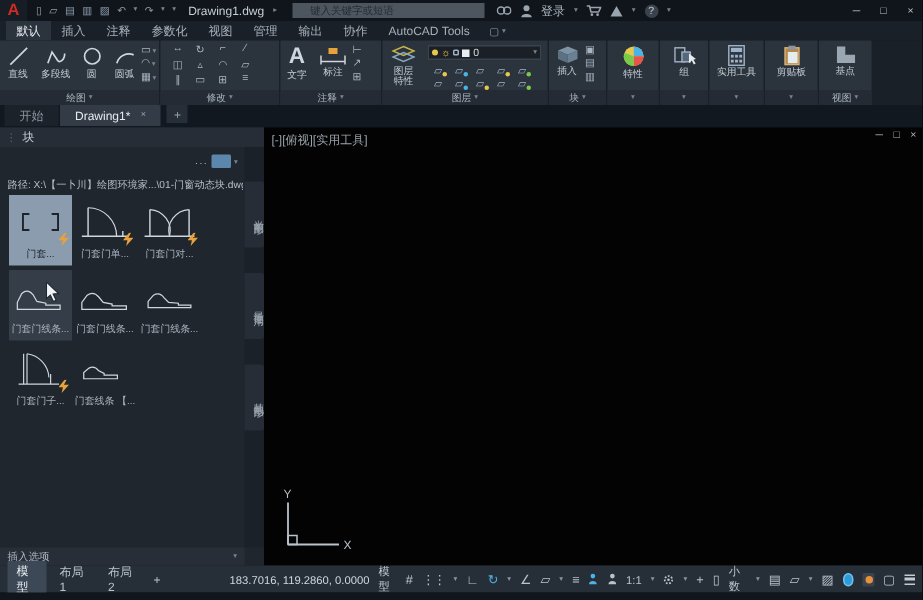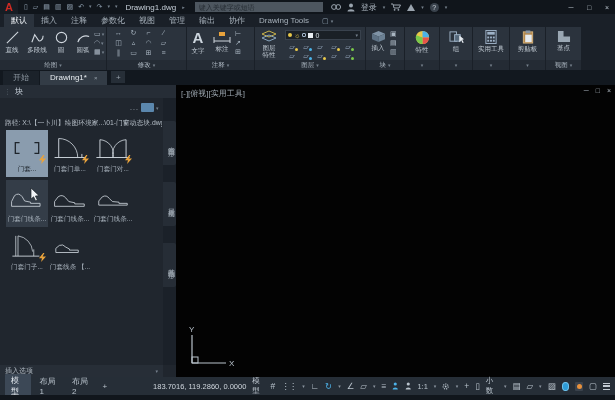--- a/index.html
+++ b/index.html
@@ -12,21 +12,21 @@
   .titlebar{position:absolute;top:0;left:0;right:0;height:14px;background:#10151b;
             display:flex;align-items:center;font-size:8px;color:#aab4be;}
   .logo{width:18px;height:14px;display:flex;align-items:center;justify-content:center;
         color:#cf2b24;font-weight:bold;font-size:11px;background:#171d24;}
   .qa{display:flex;gap:5px;margin-left:6px;color:#8fa0b0;font-size:7px;}
   .qa span{cursor:default;}
   .tb-caret{font-size:5px;color:#76828e;}
   .tb-title{margin-left:28px;color:#b9c2cb;white-space:nowrap;}
   .tb-doc{margin-left:8px;color:#c6cfd8;}
   .tb-search{margin-left:10px;width:128px;height:10px;background:#4d565f;border:none;
-             font-size:7px;color:#1c2228;padding:0 4px;font-family:inherit;}
+             font-size:7px;color:#1c2228;padding:0 12px;font-family:inherit;}
   .tb-search::placeholder{color:#242b32;opacity:1;}
   .tb-right{display:flex;align-items:center;gap:6px;margin-left:8px;}
   .winbtns{margin-left:auto;display:flex;gap:2px;}
   .winbtn{width:16px;height:14px;display:flex;align-items:center;justify-content:center;
           color:#b9c3cc;font-size:7px;}
   .help-circ{display:inline-flex;width:9px;height:9px;border-radius:50%;background:#3a434d;
              color:#cfd6dd;font-size:7px;align-items:center;justify-content:center;}
   .alert-tri{width:0;height:0;border-left:4px solid transparent;border-right:4px solid transparent;
              border-bottom:7px solid #9aa4ae;}
 
@@ -62,21 +62,21 @@
   .layermini i:nth-child(1)::after,.layermini i:nth-child(4)::after,.layermini i:nth-child(8)::after{
       content:"";position:absolute;right:1px;bottom:1px;width:3px;height:3px;border-radius:50%;background:#e8c84a;}
   .layermini i:nth-child(2)::after,.layermini i:nth-child(7)::after{
       content:"";position:absolute;right:1px;bottom:1px;width:3px;height:3px;border-radius:50%;background:#4ab3e8;}
   .layermini i:nth-child(5)::after,.layermini i:nth-child(10)::after{
       content:"";position:absolute;right:1px;bottom:1px;width:3px;height:3px;border-radius:50%;background:#7ac94a;}
   .ribbon-fill{flex:1;background:#1a2028;}
 
   
   .filetabs{position:absolute;top:70px;left:0;right:0;height:15px;background:#12181f;
-            display:flex;align-items:center;padding-left:3px;font-size:8px;}
+            display:flex;align-items:flex-start;padding-left:3px;font-size:8px;}
   .ftab{height:14px;display:flex;align-items:center;padding:0 10px;color:#8d97a1;background:#1b222a;margin-right:1px;}
   .ftab.active{background:#333c46;color:#e6ebef;}
   .ftab .x{margin-left:7px;font-size:6px;color:#97a1ab;}
   .newtab{width:14px;height:12px;margin-left:3px;margin-bottom:1px;background:#262e37;color:#97a1ab;
           display:flex;align-items:center;justify-content:center;font-size:8px;}
 
   
   .palette{position:absolute;top:85px;left:0;width:176px;bottom:23px;background:#20262e;}
   .pal-header{height:13px;display:flex;align-items:center;gap:4px;padding-left:4px;
               font-size:8px;color:#c6cfd8;background:#262d36;}
@@ -191,21 +191,21 @@
 
   <div class="tabrow">
     <div class="rtab active">默认</div>
     <div class="rtab">插入</div>
     <div class="rtab">注释</div>
     <div class="rtab">参数化</div>
     <div class="rtab">视图</div>
     <div class="rtab">管理</div>
     <div class="rtab">输出</div>
     <div class="rtab">协作</div>
-    <div class="rtab">Drawing Tools</div>
+    <div class="rtab">AutoCAD Tools</div>
     <div class="rtab-ico">
       <span>▢</span>
         <span class="tb-caret">▾</span>
     </div>
   </div>
 
   <div class="ribbon">
 
     <div class="panel" style="width:106px">
       <div class="pbody">

